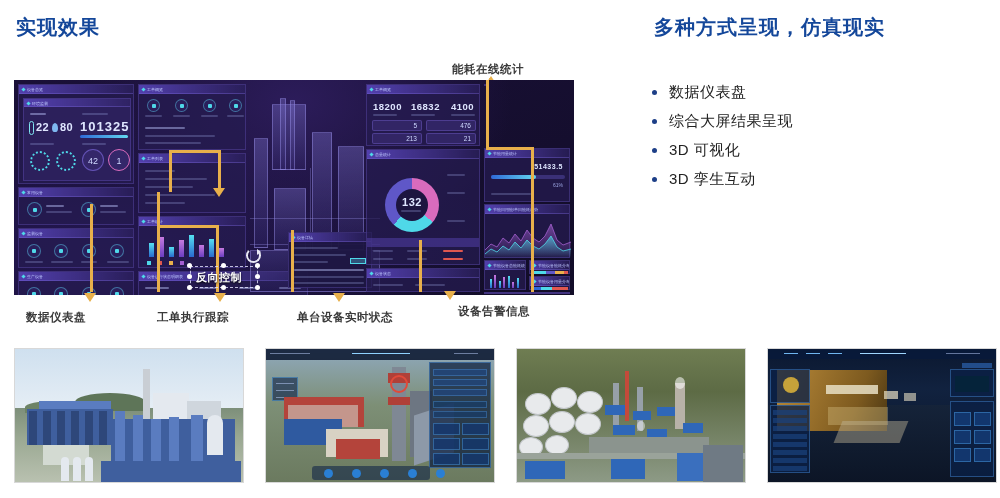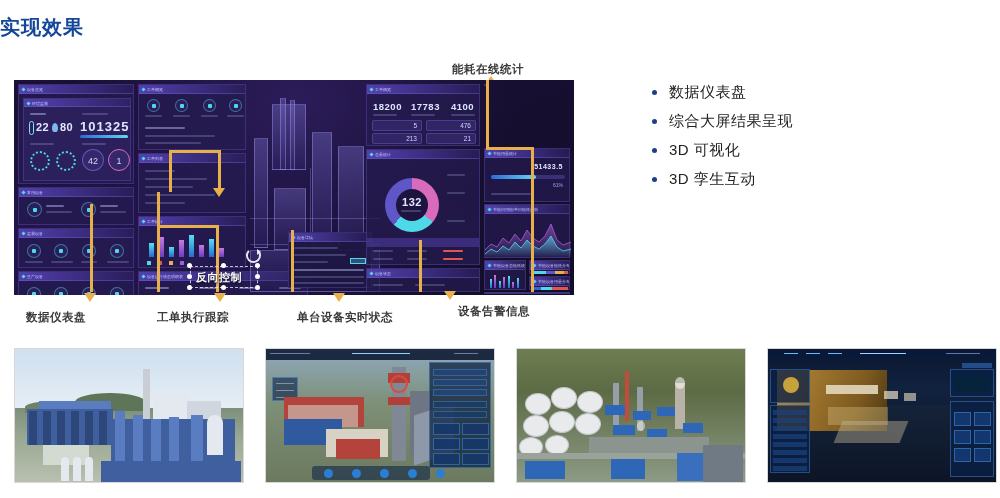--- a/index.html
+++ b/index.html
@@ -5,21 +5,21 @@
   * { margin:0; padding:0; box-sizing:border-box; }
   body {
     width:1000px; height:498px; background:#ffffff;
     font-family:"Liberation Sans","DejaVu Sans",sans-serif;
     overflow:hidden; position:relative;
   }
   .page { position:relative; width:1000px; height:498px; }
 
   
   .h-left {
-    position:absolute; left:0; top:14px;
+    position:absolute; left:16px; top:14px;
     font-size:20px; font-weight:bold; color:#14479A; letter-spacing:1px;
   }
   .h-right {
     position:absolute; left:654px; top:14px;
     font-size:20px; font-weight:bold; color:#14479A; letter-spacing:1px;
   }
 
   
   .bullets { position:absolute; left:652px; top:78px; width:330px; }
   .bullet-row { display:flex; align-items:center; height:29px; }
@@ -176,20 +176,21 @@
   .t4-row{ position:absolute; left:2px; right:2px; height:5px; background:rgba(25,65,125,.7); }
   .t4-btn{ position:absolute; background:rgba(20,60,120,.8); border:1px solid rgba(70,150,220,.5); }
   .mini{ position:absolute; background:rgba(190,210,255,.5); height:1px; }
 </style>
 </head>
 <body>
 
 <div class="page">
 
   <div class="h-left">实现效果</div>
+  <div class="h-right">多种方式呈现，仿真现实</div>
 
   <div class="bullets">
     <div class="bullet-row">
       <span class="bullet-dot"></span>
       <span class="bullet-text">数据仪表盘</span>
     </div>
     <div class="bullet-row">
       <span class="bullet-dot"></span>
       <span class="bullet-text">综合大屏结果呈现</span>
     </div>
@@ -337,21 +338,21 @@
         <div class="txtline dim" style="position:absolute;left:5px;top:28px;width:34px;"></div>
         <div style="position:absolute;right:5px;top:25px;width:16px;height:6px;background:rgba(80,200,230,.35);border:1px solid #4fd8e8;"></div>
         <div class="txtline" style="position:absolute;left:5px;top:36px;width:70px;"></div>
         <div class="txtline dim" style="position:absolute;left:5px;top:43px;width:70px;"></div>
         <div class="txtline dim" style="position:absolute;left:5px;top:49px;width:70px;"></div>
       </div>
 
       <div class="panel" style="left:352px; top:4px; width:114px; height:62px;">
         <div class="ptitle">工单概览</div>
         <div class="bignum" style="position:absolute;left:6px;top:16px;font-size:9.5px;">18200</div>
-        <div class="bignum" style="position:absolute;left:44px;top:16px;font-size:9.5px;">17783</div>
+        <div class="bignum" style="position:absolute;left:44px;top:16px;font-size:9.5px;">16832</div>
         <div class="bignum" style="position:absolute;left:84px;top:16px;font-size:9.5px;">4100</div>
         <div class="txtline dim" style="position:absolute;left:6px;top:29px;width:24px;"></div>
         <div class="txtline dim" style="position:absolute;left:44px;top:29px;width:24px;"></div>
         <div class="txtline dim" style="position:absolute;left:84px;top:29px;width:24px;"></div>
 
         <div class="kpi" style="left:5px;top:35px;width:50px;height:11px;">
           <span style="position:absolute;right:4px;top:1px;font-size:6.5px;color:#cfd8ff;">5</span>
         </div>
         <div class="kpi" style="left:59px;top:35px;width:50px;height:11px;">
           <span style="position:absolute;right:4px;top:1px;font-size:6.5px;color:#cfd8ff;">476</span>

